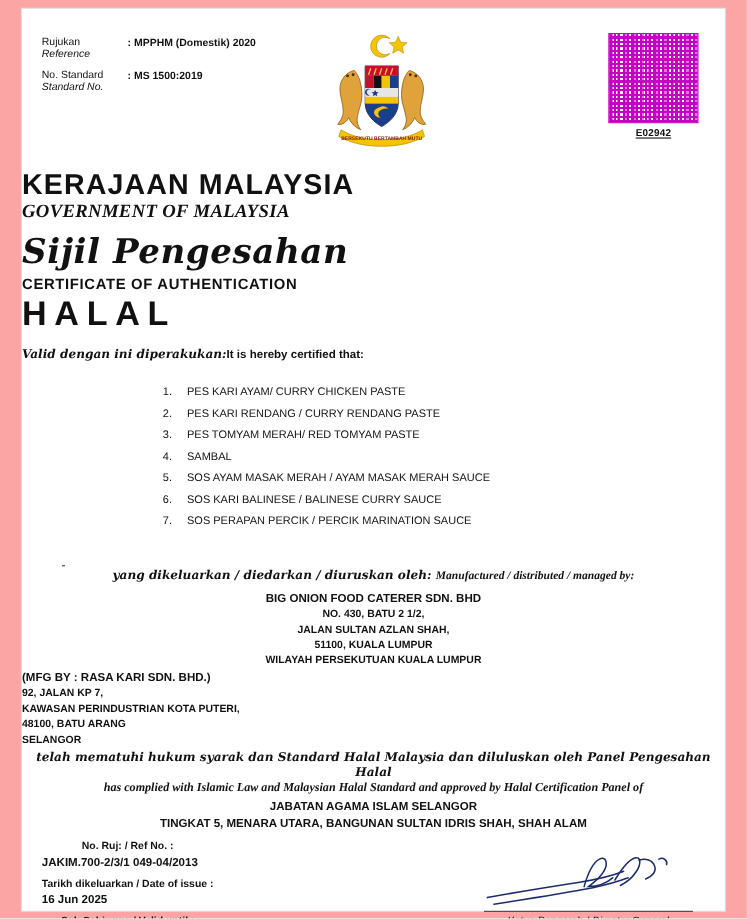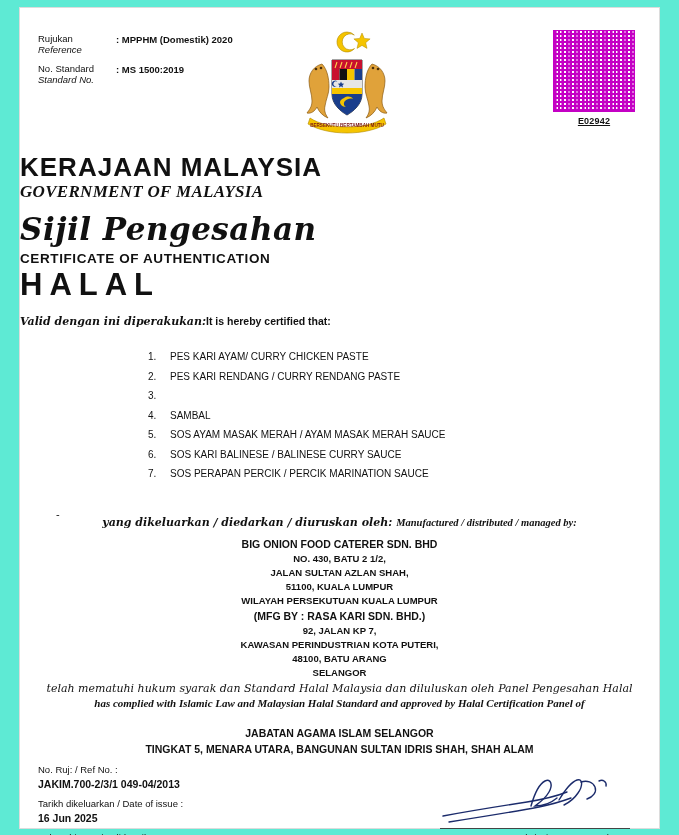--- a/index.html
+++ b/index.html
@@ -7,21 +7,21 @@
     padding: 0;
     background: #e8e8e8;
   }
   body {
     font-family: "Liberation Sans", sans-serif;
   }
   .page {
     position: relative;
     width: 679px;
     height: 835px;
-    background: #5eead4;
+    background: #fca5a5;
     overflow: hidden;
   }
   .sheet {
     position: absolute;
     left: 20px;
     top: 8px;
     width: 639px;
     height: 820px;
     background: #ffffff;
     box-shadow: 0 0 0 1px #dcdcdc;
@@ -217,21 +217,20 @@
     line-height: 1.45;
   }
   .company .cname {
     font-size: 10.5px;
   }
   .company2 {
     position: absolute;
     left: 0;
     right: 0;
     top: 601px;
-    text-align: center;
     font-size: 9.5px;
     font-weight: bold;
     color: #111;
     line-height: 1.45;
   }
   .company2 .cname {
     font-size: 10.5px;
   }
 
   
@@ -239,21 +238,21 @@
     position: absolute;
     left: 0;
     right: 0;
     top: 674px;
     text-align: center;
     color: #111;
   }
   .comply .ln1 {
     font-family: "DejaVu Serif", serif;
     font-style: italic;
-    font-weight: normal;
+    font-weight: bold;
     font-size: 11px;
   }
   .comply .ln2 {
     font-family: "Liberation Serif", serif;
     font-style: italic;
     font-weight: bold;
     font-size: 11px;
     margin-top: 2px;
   }
   .authority {
@@ -271,21 +270,22 @@
   
   .footer {
     position: absolute;
     left: 18px;
     top: 756px;
     font-size: 9.5px;
     color: #111;
     line-height: 1.35;
   }
   .footer .lab {
-    font-weight: normal;
+    font-weight: bold;
+    text-align: center;
   }
   .footer .val {
     font-weight: bold;
     font-size: 10.5px;
     margin-bottom: 7px;
     display: block;
   }
 
   .sig-wrap {
     position: absolute;
@@ -402,20 +402,21 @@
       <div class="prod-row">
         <div class="prod-num">1.</div>
         <div class="prod-name">PES KARI AYAM/ CURRY CHICKEN PASTE</div>
       </div>
       <div class="prod-row">
         <div class="prod-num">2.</div>
         <div class="prod-name">PES KARI RENDANG / CURRY RENDANG PASTE</div>
       </div>
       <div class="prod-row">
         <div class="prod-num">3.</div>
+        <div class="prod-name">PES TOMYAM MERAH/ RED TOMYAM PASTE</div>
       </div>
       <div class="prod-row">
         <div class="prod-num">4.</div>
         <div class="prod-name">SAMBAL</div>
       </div>
       <div class="prod-row">
         <div class="prod-num">5.</div>
         <div class="prod-name">SOS AYAM MASAK MERAH / AYAM MASAK MERAH SAUCE</div>
       </div>
       <div class="prod-row">

